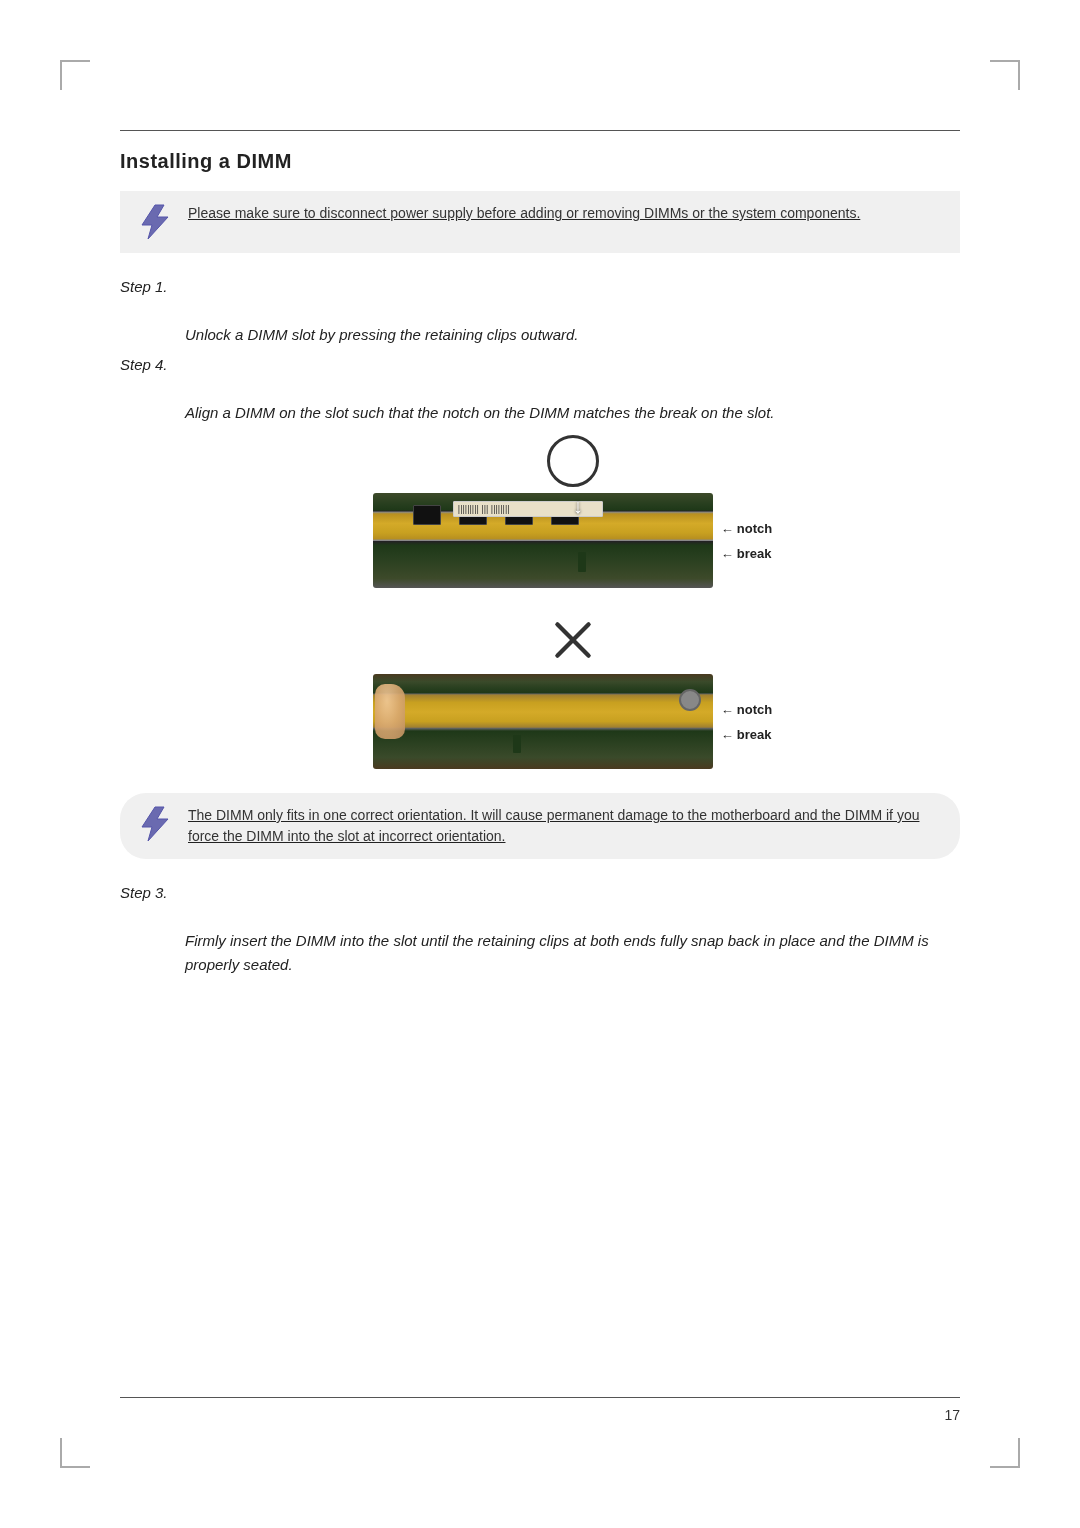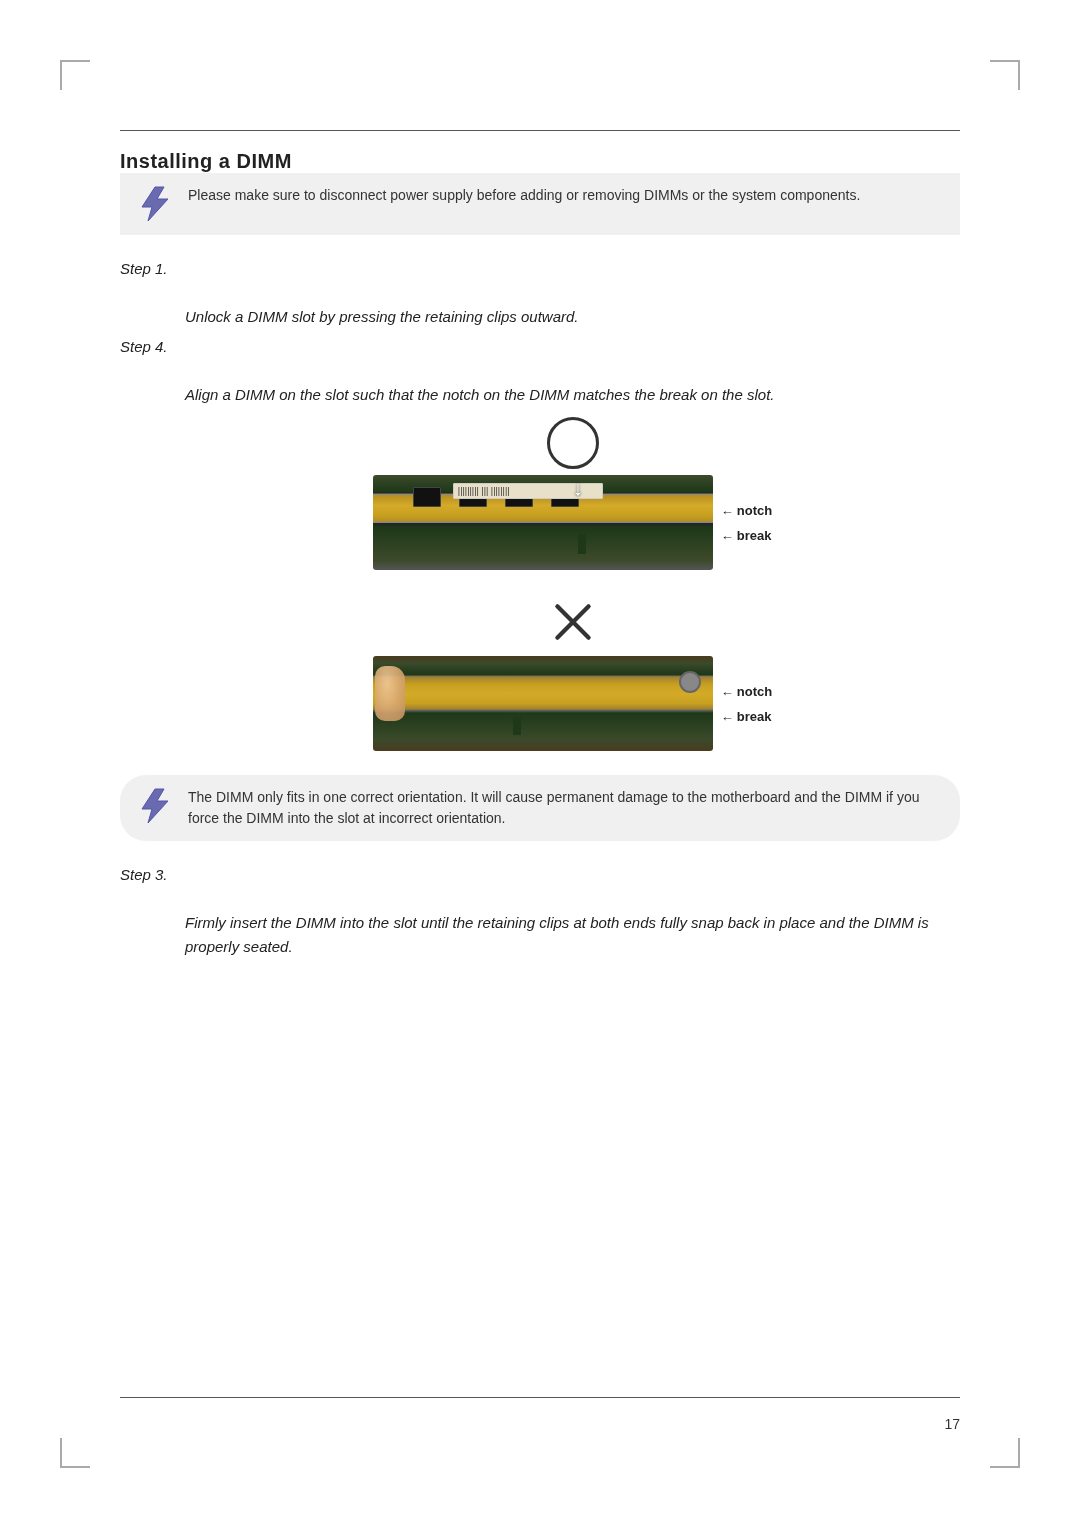--- a/index.html
+++ b/index.html
@@ -49,52 +49,53 @@
       bottom: 130px;
       left: 120px;
       right: 120px;
       height: 1px;
       background: #555;
     }
 
     
     .page-number {
       position: absolute;
-      bottom: 96px;
+      bottom: 105px;
       right: 120px;
       font-size: 14px;
       color: #333;
     }
 
     
     .content {
       position: absolute;
       top: 150px;
       left: 120px;
       right: 120px;
       bottom: 150px;
     }
 
     
     .section-title {
       font-size: 20px;
       font-weight: bold;
-      margin-bottom: 0;
+      margin-bottom: 18px;
       letter-spacing: 0.5px;
     }
 
     
     .warning-box {
       display: flex;
       align-items: flex-start;
       background: #f0f0f0;
       border: none;
       padding: 12px 16px;
       margin-bottom: 22px;
       gap: 14px;
+      text-decoration: underline;
     }
 
     .warning-icon {
       flex-shrink: 0;
       width: 38px;
       height: 38px;
     }
 
     .warning-text {
       font-size: 14px;

